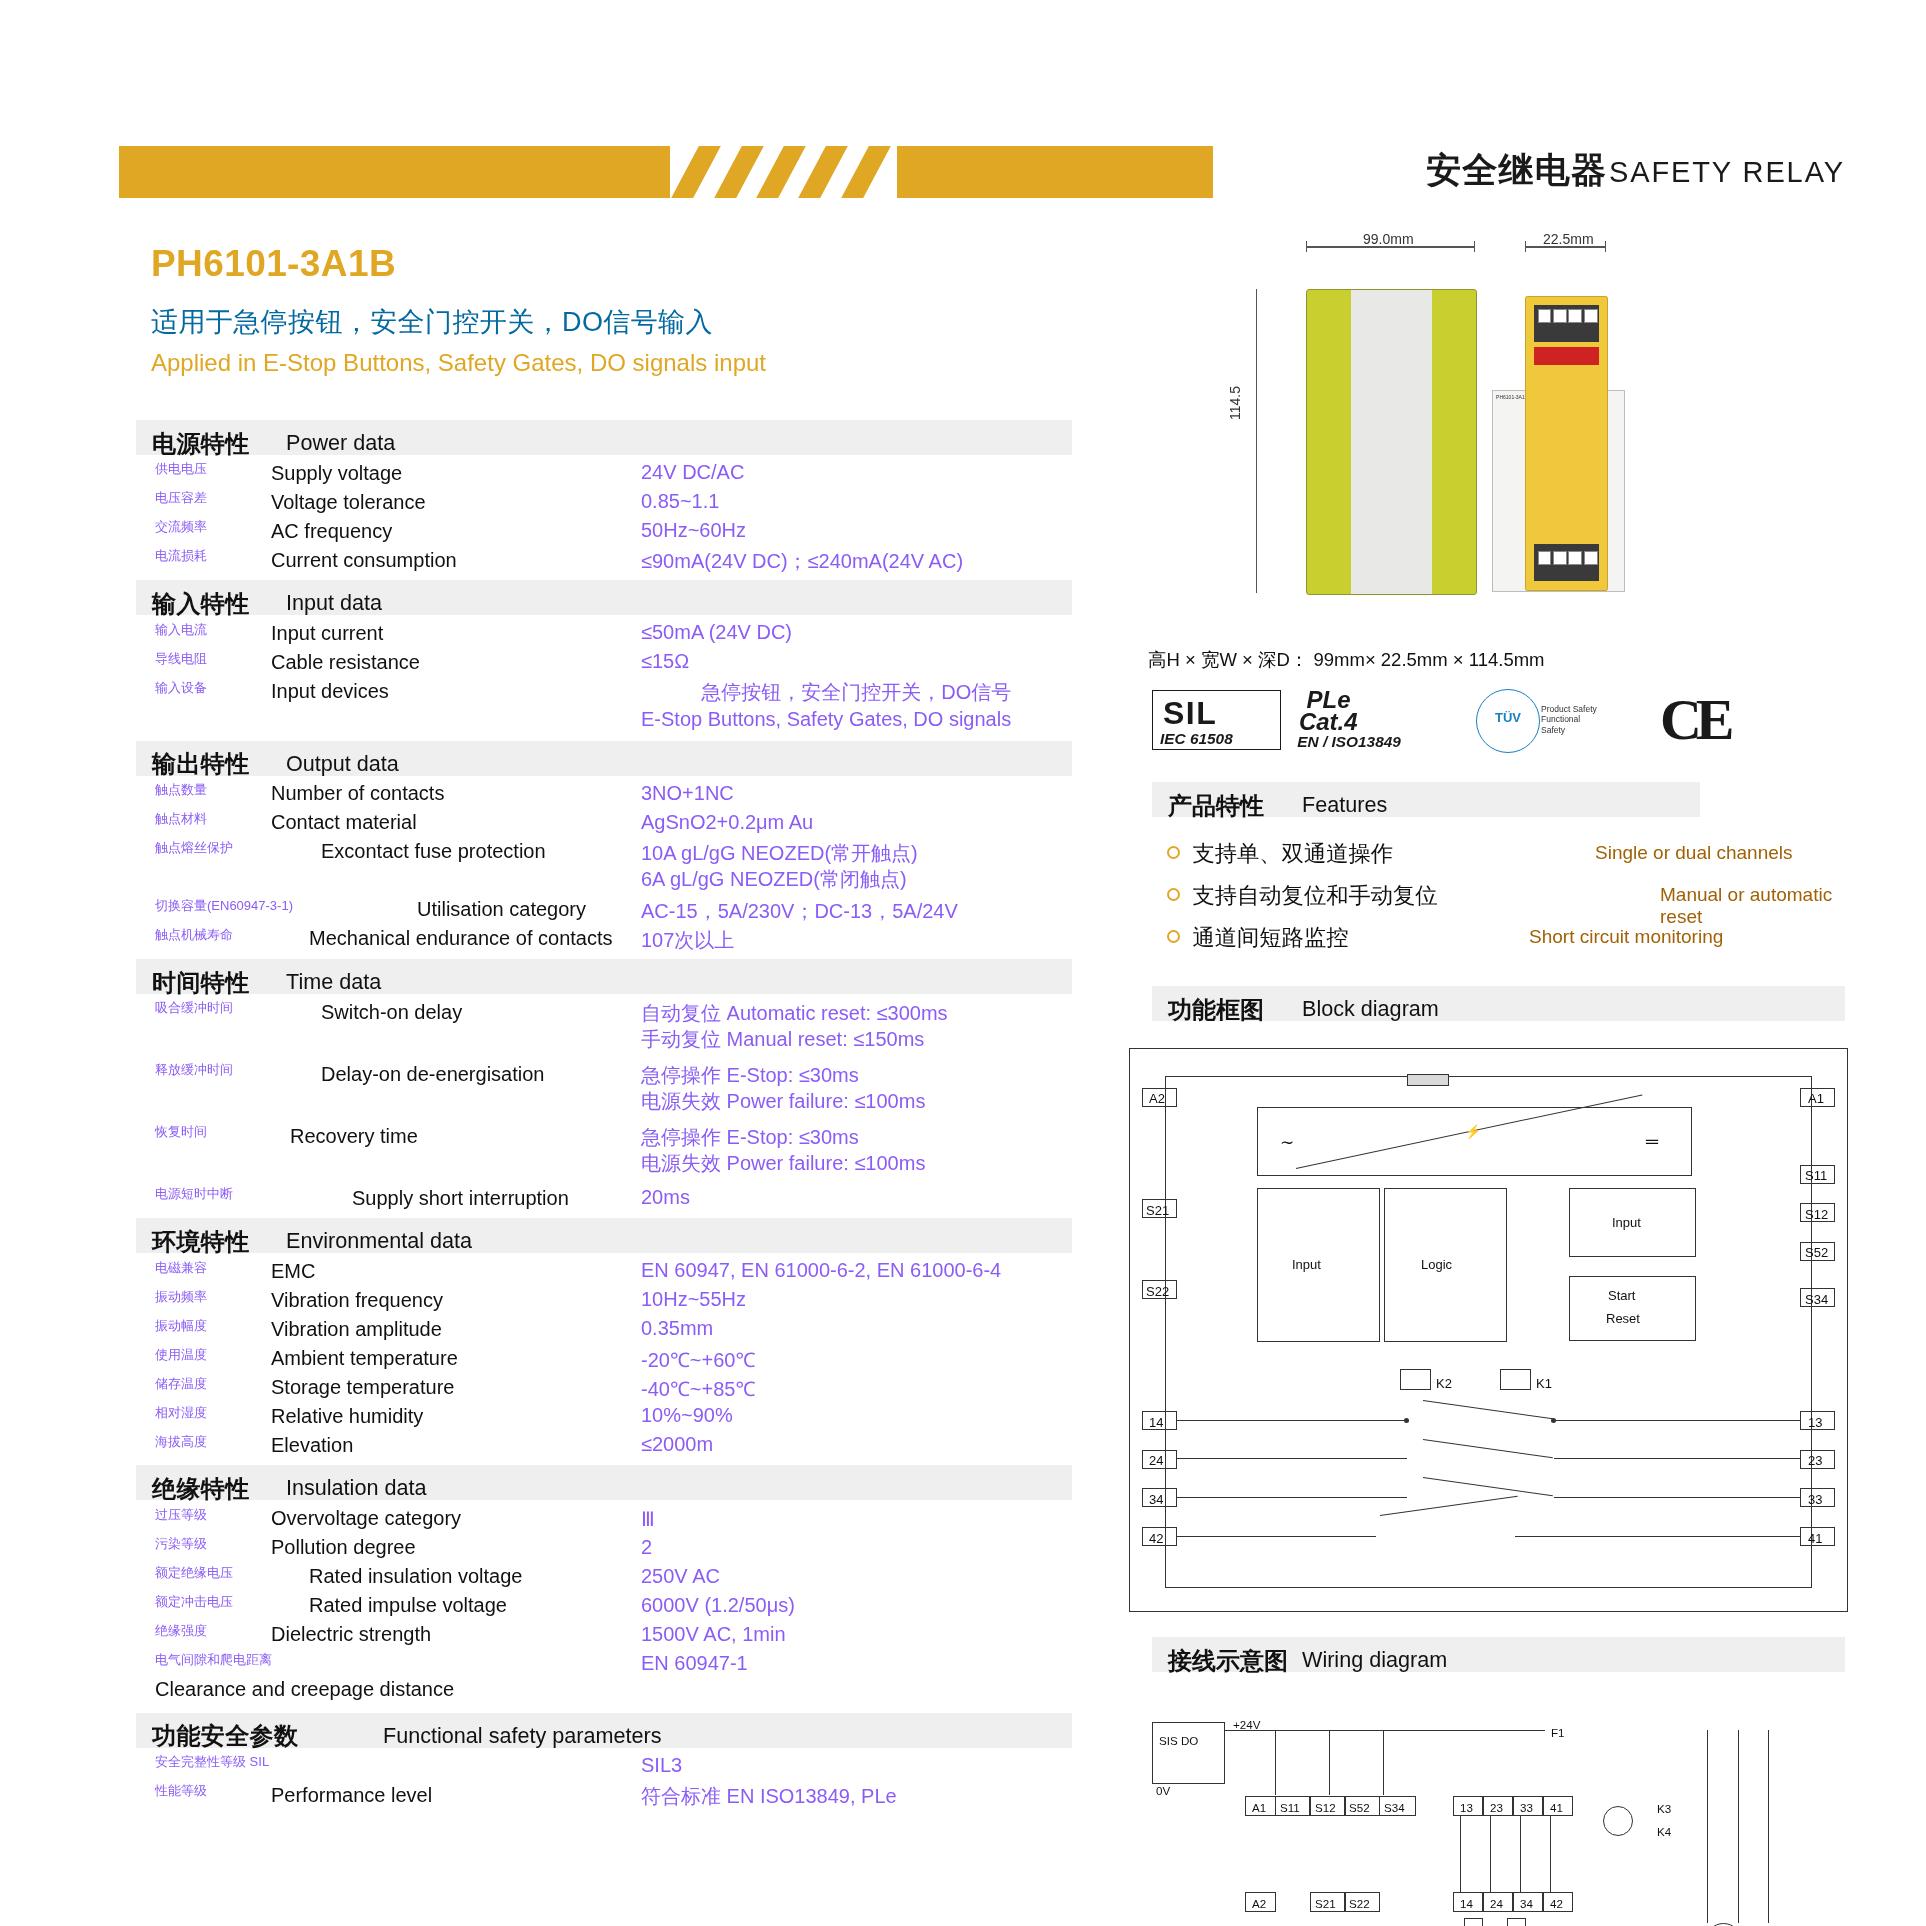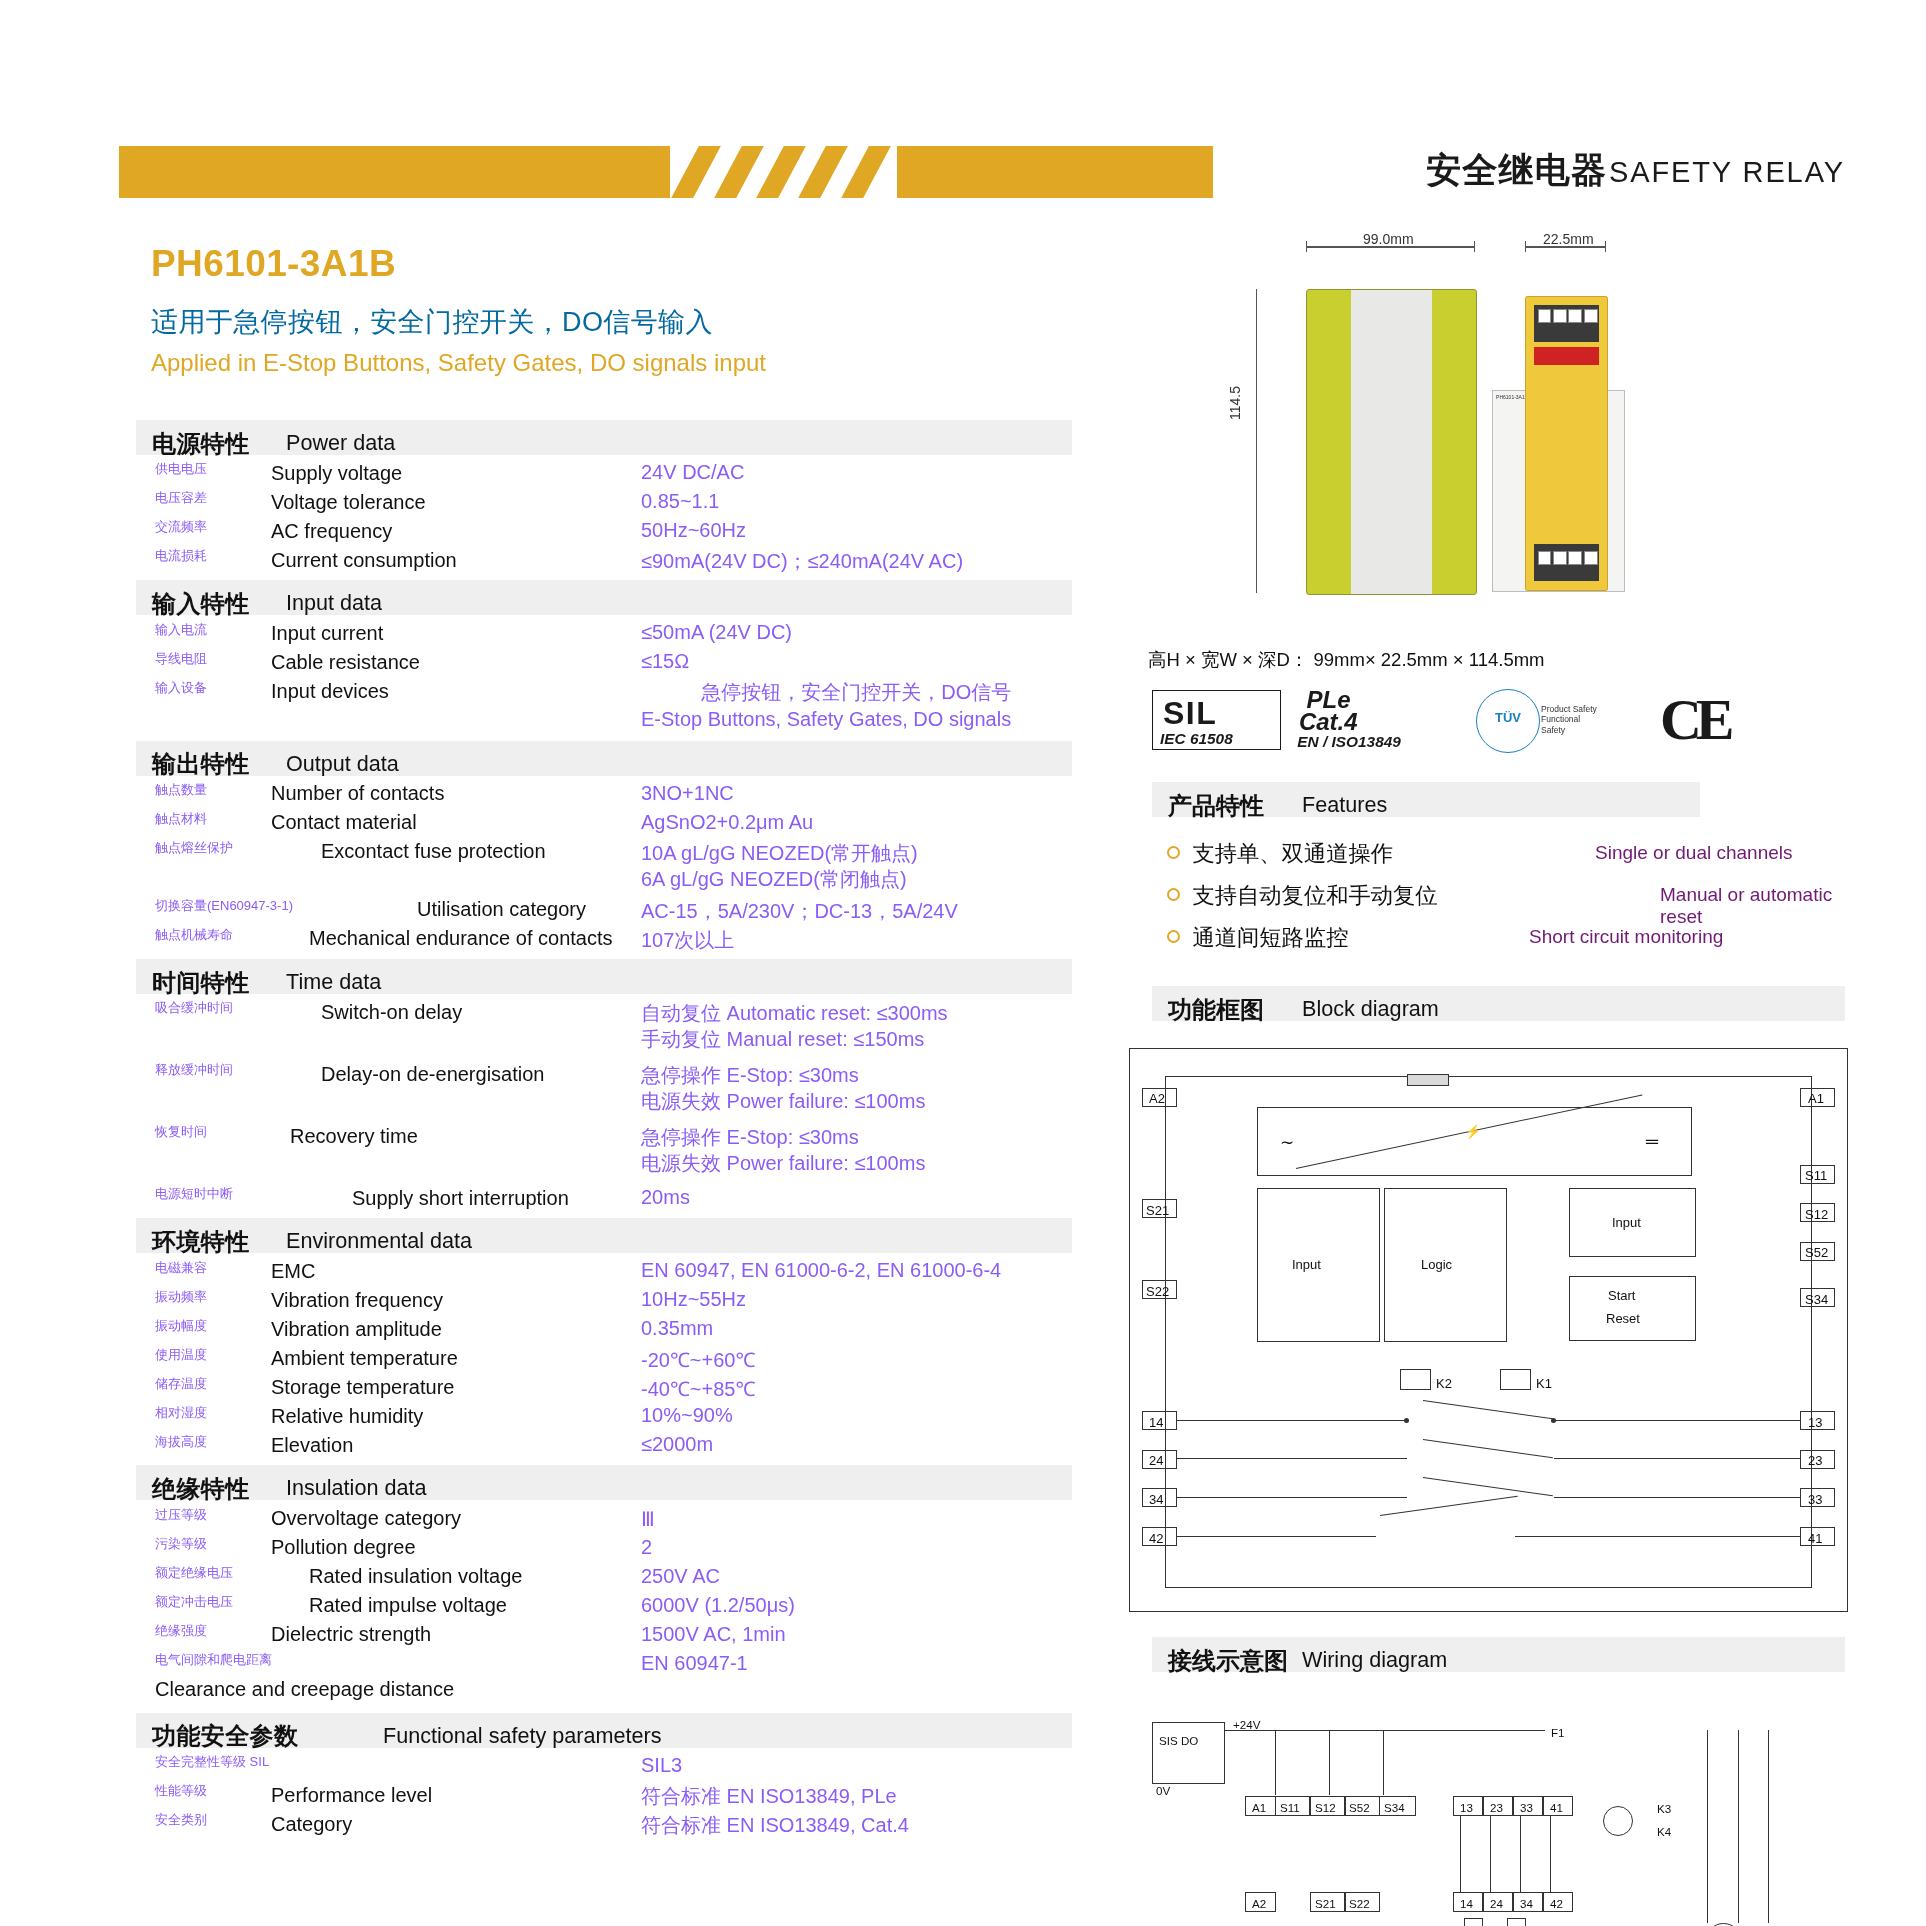--- a/index.html
+++ b/index.html
@@ -69,21 +69,21 @@
   .ce{position:absolute;left:508px;top:3.9px;font-size:58px;font-weight:bold;letter-spacing:-6.2px;font-family:"Liberation Serif",serif;}
 
   .rsec-head{position:absolute;background:#efefef;height:35px;}
   .rsec-head .cn{position:absolute;left:16px;top:7.7px;font-size:24px;font-weight:bold;color:#111;}
   .rsec-head .en{position:absolute;top:10px;font-size:21.6px;color:#111;}
 
   .feat{position:absolute;font-size:0;}
   .feat-item{position:relative;height:42px;}
   .feat-dot{position:absolute;left:0;top:10px;width:13px;height:13px;border-radius:50%;border:2.7px solid #e0a725;box-sizing:border-box;}
   .feat-cn{position:absolute;left:25.4px;top:3.1px;font-size:22.3px;color:#111;}
-  .feat-en{position:absolute;top:6.2px;font-size:19px;color:#701a75;}
+  .feat-en{position:absolute;top:6.2px;font-size:19px;color:#a16207;}
 
   
   .blockdiag{position:absolute;left:1129px;top:1048px;width:717px;height:562px;border:1.2px solid #333;}
   .bd{position:absolute;border:1.2px solid #333;box-sizing:border-box;}
   .bd-t{position:absolute;font-size:13px;color:#111;}
   .bd-l{position:absolute;background:#333;}
   .bd-dot{position:absolute;width:5.4px;height:5.4px;background:#333;border-radius:50%;}
 
   
   .wiring{position:absolute;left:1129px;top:1707px;width:717px;height:794px;}
@@ -338,25 +338,20 @@
       <div class="rows">
         <div class="row">
             <span class="lbl-cn">安全完整性等级 SIL</span>
             <span class="val">SIL3</span>
           </div>
         <div class="row">
             <span class="lbl-cn">性能等级</span>
             <span class="lbl-en" style="left:135px;">Performance level</span>
             <span class="val">符合标准 EN ISO13849, PLe</span>
           </div>
-        <div class="row">
-            <span class="lbl-cn">安全类别</span>
-            <span class="lbl-en" style="left:135px;">Category</span>
-            <span class="val">符合标准 EN ISO13849, Cat.4</span>
-          </div>
       </div>
     </div>
   </div>
 
   <div class="dimwrap">
     <div class="dim-line" style="left:166px;top:15.4px;width:169px;height:1.2px;"></div>
     <div class="dim-line" style="left:166px;top:9.6px;width:1.2px;height:11.6px;"></div>
     <div class="dim-line" style="left:334px;top:9.6px;width:1.2px;height:11.6px;"></div>
     <div class="dim-text" style="left:223px;top:0px;">99.0mm</div>
     <div class="dim-line" style="left:385px;top:15.4px;width:81px;height:1.2px;"></div>

